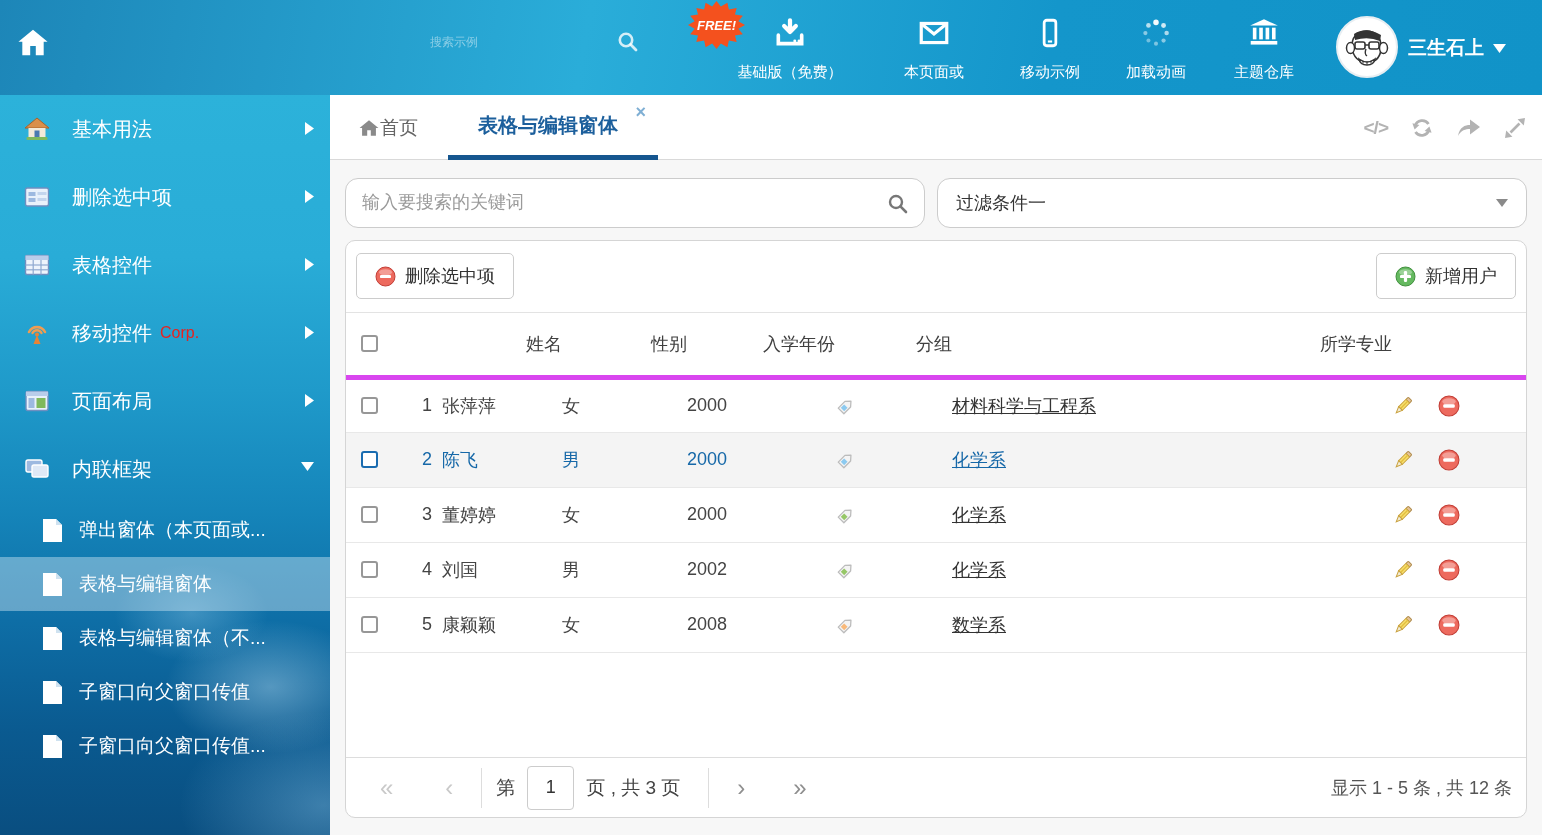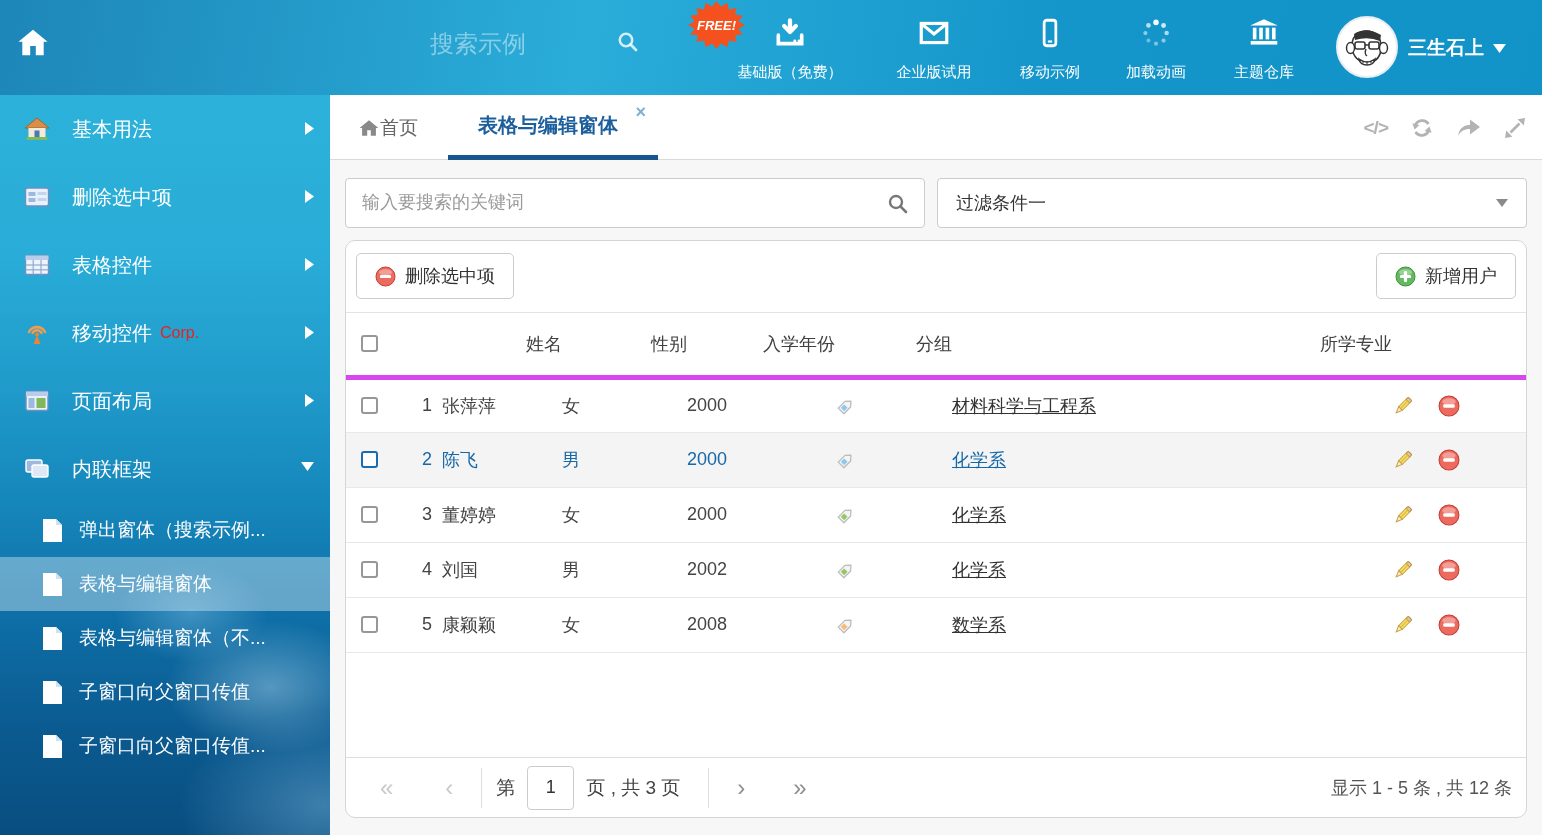--- a/index.html
+++ b/index.html
@@ -6,22 +6,22 @@
   html,body { background:#e9e9e9; }
   body { font-family:"Liberation Sans","DejaVu Sans",sans-serif; }
   .app { position:relative; width:1542px; height:835px; overflow:hidden; background:#f7f7f7; }
 
   
   .header { position:absolute; left:0; top:0; width:1542px; height:95px;
     background:linear-gradient(100deg,#1d86b8 0%,#2aadd9 38%,#1496cb 68%,#1193c8 100%); color:#fff; }
   .logo-home { position:absolute; left:16px; top:26px; }
   .app-title { position:absolute; left:64px; top:26px; font-size:29px; font-weight:bold; letter-spacing:.5px; }
   .hsearch { position:absolute; left:430px; top:32px; width:210px; }
-  .hsearch input { width:165px; background:transparent; border:none; outline:none; color:#fff; font-size:24px;
-    font-family:Liberation Mono, monospace; }
+  .hsearch input { width:165px; background:transparent; border:none; outline:none; color:#fff; font-size:12px;
+    font-family:Liberation Serif, serif; }
   .hsearch input::placeholder { color:rgba(255,255,255,.45); }
   .hsearch .mag { position:absolute; right:0; top:-2px; }
   .hnav-item { position:absolute; top:16px; height:66px; display:flex; flex-direction:column; align-items:center;
     justify-content:space-between; cursor:pointer; }
   .hnav-item .lbl { font-size:15px; white-space:nowrap; }
   .free-badge { position:absolute; left:688px; top:1px; width:57px; height:48px; background:#f4511e;
     clip-path:polygon(50% 0%,57.6% 11.7%,69.1% 3.8%,71.7% 17.6%,85.4% 14.6%,82.4% 28.3%,96.2% 30.9%,88.3% 42.4%,100% 50%,88.3% 57.6%,96.2% 69.1%,82.4% 71.7%,85.4% 85.4%,71.7% 82.4%,69.1% 96.2%,57.6% 88.3%,50% 100%,42.4% 88.3%,30.9% 96.2%,28.3% 82.4%,14.6% 85.4%,17.6% 71.7%,3.8% 69.1%,11.7% 57.6%,0% 50%,11.7% 42.4%,3.8% 30.9%,17.6% 28.3%,14.6% 14.6%,28.3% 17.6%,30.9% 3.8%,42.4% 11.7%);
     display:flex; align-items:center; justify-content:center; font-size:13px; font-weight:bold; font-style:italic; z-index:3; }
   .avatar { position:absolute; left:1336px; top:16px; width:62px; height:62px; border-radius:50%;
     background:#fff; border:2px solid #e8eef2; overflow:hidden; cursor:pointer; }
@@ -48,21 +48,21 @@
   .tabbar { position:absolute; left:0; top:0; width:1212px; height:65px; background:#fff; border-bottom:1px solid #d9d9d9; }
   .tab { position:absolute; top:0; height:65px; display:flex; align-items:center; cursor:pointer; }
   .tab-home { left:28px; color:#666; font-size:19px; }
   .tab-active { left:118px; padding:0 40px 0 30px; color:#1c5f9c; font-size:20px; font-weight:bold;
     border-bottom:5px solid #15568f; }
   .tab-close { position:absolute; right:12px; top:8px; color:#7fafd4; font-size:18px; font-weight:bold; line-height:1; cursor:pointer; }
   .tabtools { position:absolute; right:16px; top:0; height:65px; display:flex; align-items:center; gap:22px; }
   .ttool { color:#b3b3b3; cursor:pointer; display:flex; align-items:center; }
   .ttool.code { font-size:19px; font-weight:bold; letter-spacing:-1px; }
 
-  .panel-input { position:absolute; top:83px; height:50px; background:#fff; border:1px solid #ccc; border-radius:4px; }
+  .panel-input { position:absolute; top:83px; height:50px; background:#fff; border:1px solid #ccc; border-radius:13px; }
   .kw-search { left:15px; width:580px; }
   .kw-search input { width:500px; height:46px; border:none; outline:none; padding:0 16px; font-size:18px; color:#333;
     font-family:inherit; background:transparent; }
   .kw-search input::placeholder { color:#9a9a9a; }
   .kw-search .mag { position:absolute; right:14px; top:13px; }
   .filter-dd { left:607px; width:590px; display:flex; align-items:center; padding:0 18px; font-size:18px; color:#333;
     cursor:pointer; justify-content:space-between; }
   .filter-dd .caret { color:#888; font-size:13px; }
 
   .grid { position:absolute; left:15px; top:145px; width:1182px; height:578px; background:#fff;
@@ -136,21 +136,21 @@
       <span class="lbl">基础版（免费）</span>
     </div>
 
     <div class="hnav-item" style="left:878px;width:112px;">
       <span>
         <svg width="34" height="34" viewBox="0 0 32 32">
             <rect x="4" y="7" width="24" height="18" fill="none" stroke="#fff" stroke-width="3"></rect>
             <path d="M5 8 L16 17 L27 8" fill="none" stroke="#fff" stroke-width="3"></path>
           </svg>
       </span>
-      <span class="lbl">企业版试用</span>
+      <span class="lbl">本页面或</span>
     </div>
 
     <div class="hnav-item" style="left:1000px;width:100px;">
       <span>
         <svg width="34" height="34" viewBox="0 0 32 32">
             <rect x="10.5" y="4" width="11" height="24" rx="2.5" fill="none" stroke="#fff" stroke-width="2.6"></rect>
             <line x1="14" y1="24" x2="18" y2="24" stroke="#fff" stroke-width="2"></line>
           </svg>
       </span>
       <span class="lbl">移动示例</span>
@@ -319,21 +319,21 @@
         </span>
     </div>
 
     <div class="ssub-item">
       <span>
           <svg width="21" height="25" viewBox="0 0 21 25">
             <path d="M1 1 h13 l6 6 v17 h-19 z" fill="#fff"></path>
             <path d="M14 1 l6 6 h-6 z" fill="#cfe2f0"></path>
           </svg>
         </span>
-      <span class="slbl">弹出窗体（搜索示例...</span>
+      <span class="slbl">弹出窗体（本页面或...</span>
     </div>
     <div class="ssub-item selected">
       <span>
           <svg width="21" height="25" viewBox="0 0 21 25">
             <path d="M1 1 h13 l6 6 v17 h-19 z" fill="#fff"></path>
             <path d="M14 1 l6 6 h-6 z" fill="#cfe2f0"></path>
           </svg>
         </span>
       <span class="slbl">表格与编辑窗体</span>
     </div>

